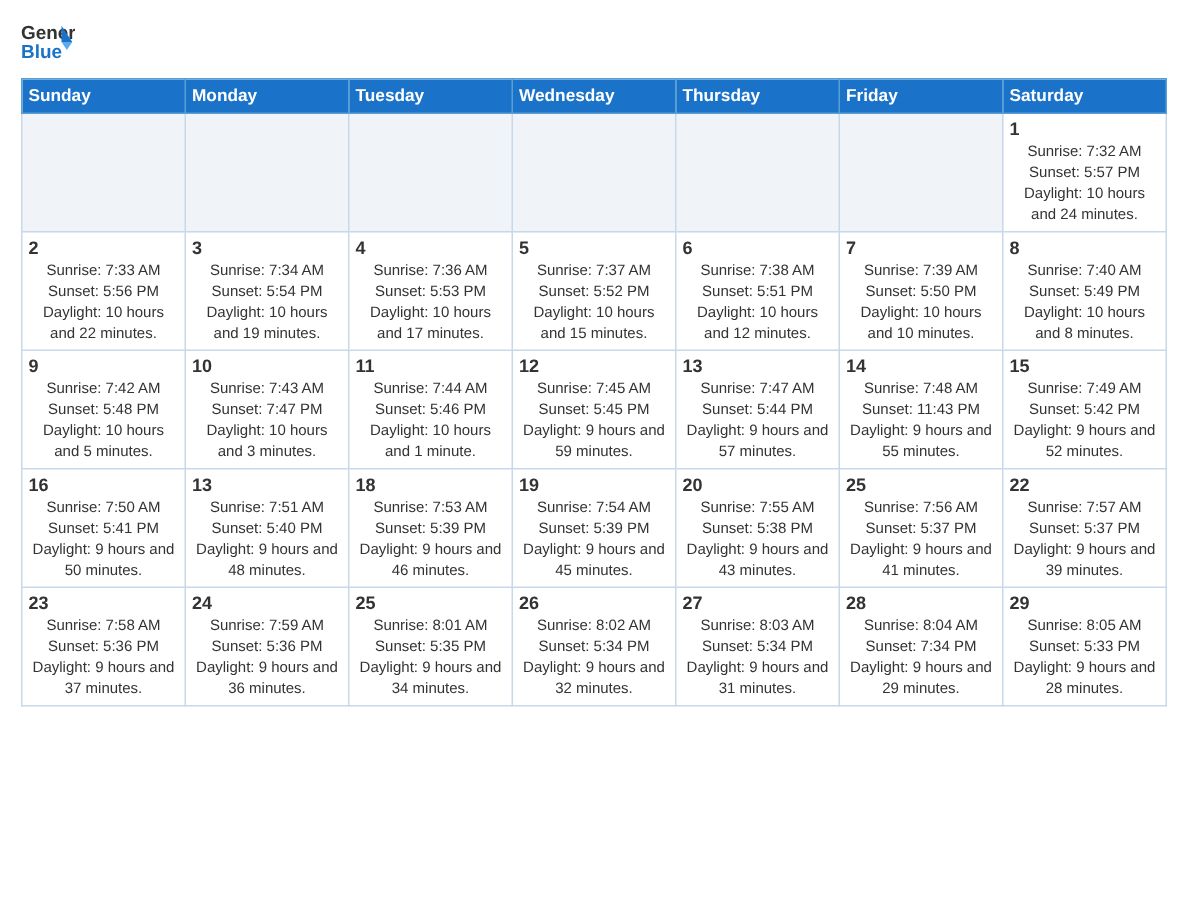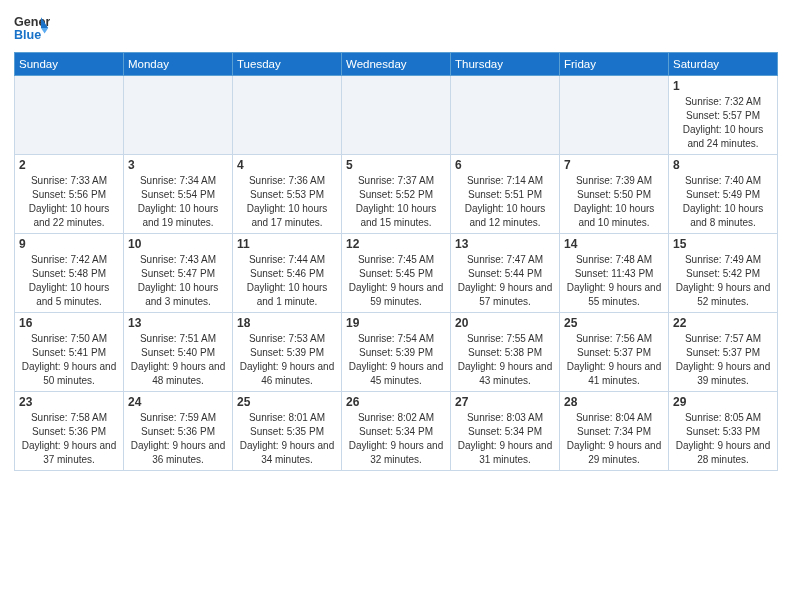--- a/index.html
+++ b/index.html
@@ -46,21 +46,21 @@
     }
     .calendar {
       width: 100%;
       border-collapse: collapse;
       table-layout: fixed;
     }
     .calendar th {
       background: #1a73c8;
       color: #fff;
       font-size: 11.5px;
-      font-weight: normal;
+      font-weight: bold;
       padding: 5px 4px;
       text-align: left;
       border: 1px solid #5a9fd4;
     }
     .calendar td {
       border: 1px solid #c8d8e8;
       vertical-align: top;
       padding: 3px 4px;
       font-size: 9.5px;
       color: #333;
@@ -157,21 +157,21 @@
 Daylight: 10 hours and 17 minutes.</div>
           </td>
           <td>
             <span class="day-number">5</span>
             <div class="day-info">Sunrise: 7:37 AM
 Sunset: 5:52 PM
 Daylight: 10 hours and 15 minutes.</div>
           </td>
           <td>
             <span class="day-number">6</span>
-            <div class="day-info">Sunrise: 7:14 AM
+            <div class="day-info">Sunrise: 7:38 AM
 Sunset: 5:51 PM
 Daylight: 10 hours and 12 minutes.</div>
           </td>
           <td>
             <span class="day-number">7</span>
             <div class="day-info">Sunrise: 7:39 AM
 Sunset: 5:50 PM
 Daylight: 10 hours and 10 minutes.</div>
           </td>
           <td>
@@ -184,21 +184,21 @@
         <tr>
           <td>
             <span class="day-number">9</span>
             <div class="day-info">Sunrise: 7:42 AM
 Sunset: 5:48 PM
 Daylight: 10 hours and 5 minutes.</div>
           </td>
           <td>
             <span class="day-number">10</span>
             <div class="day-info">Sunrise: 7:43 AM
-Sunset: 5:47 PM
+Sunset: 7:47 PM
 Daylight: 10 hours and 3 minutes.</div>
           </td>
           <td>
             <span class="day-number">11</span>
             <div class="day-info">Sunrise: 7:44 AM
 Sunset: 5:46 PM
 Daylight: 10 hours and 1 minute.</div>
           </td>
           <td>
             <span class="day-number">12</span>

